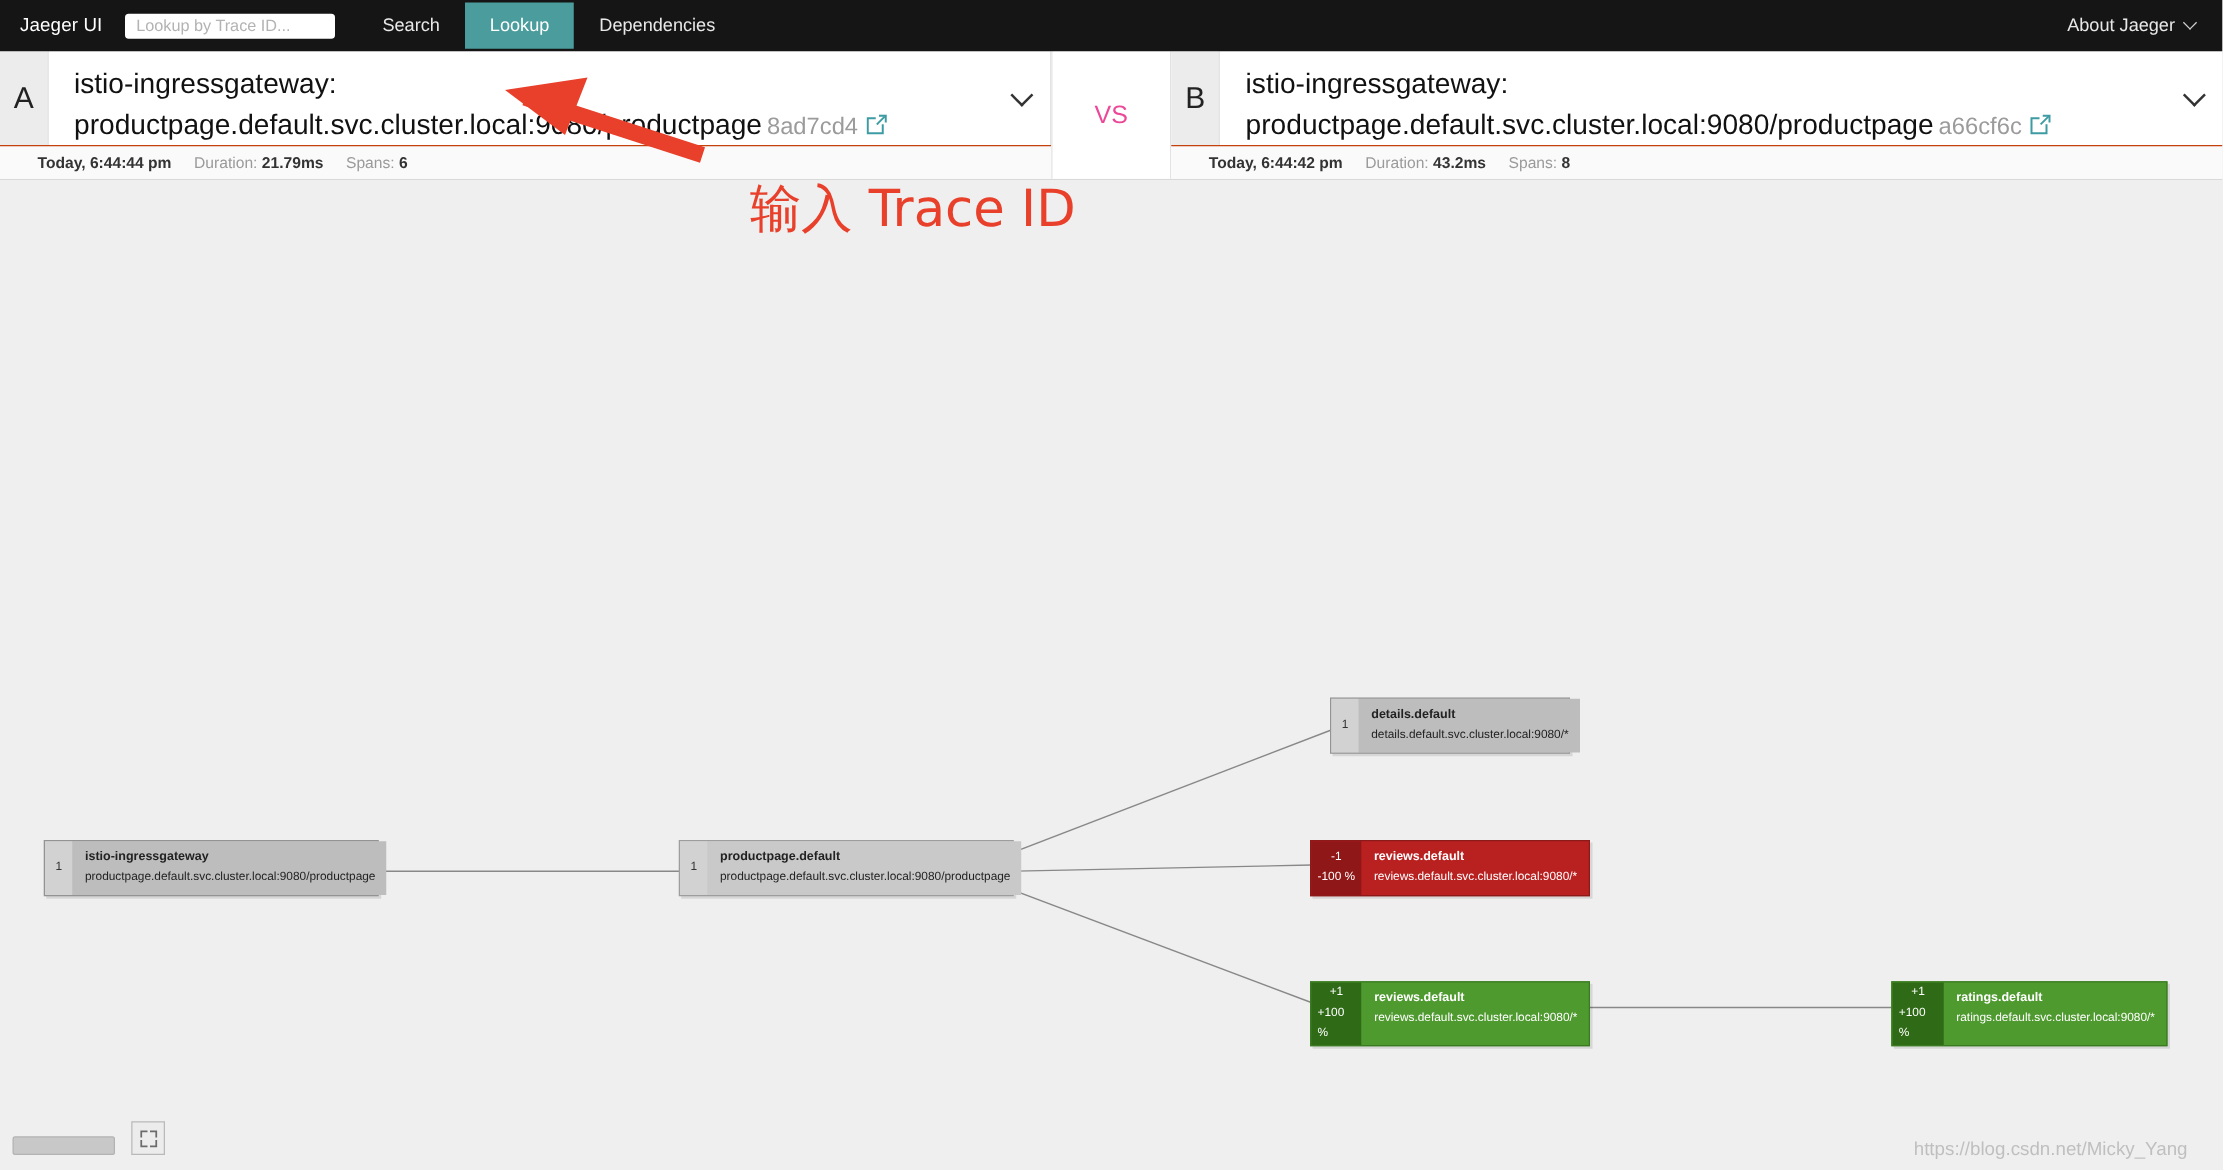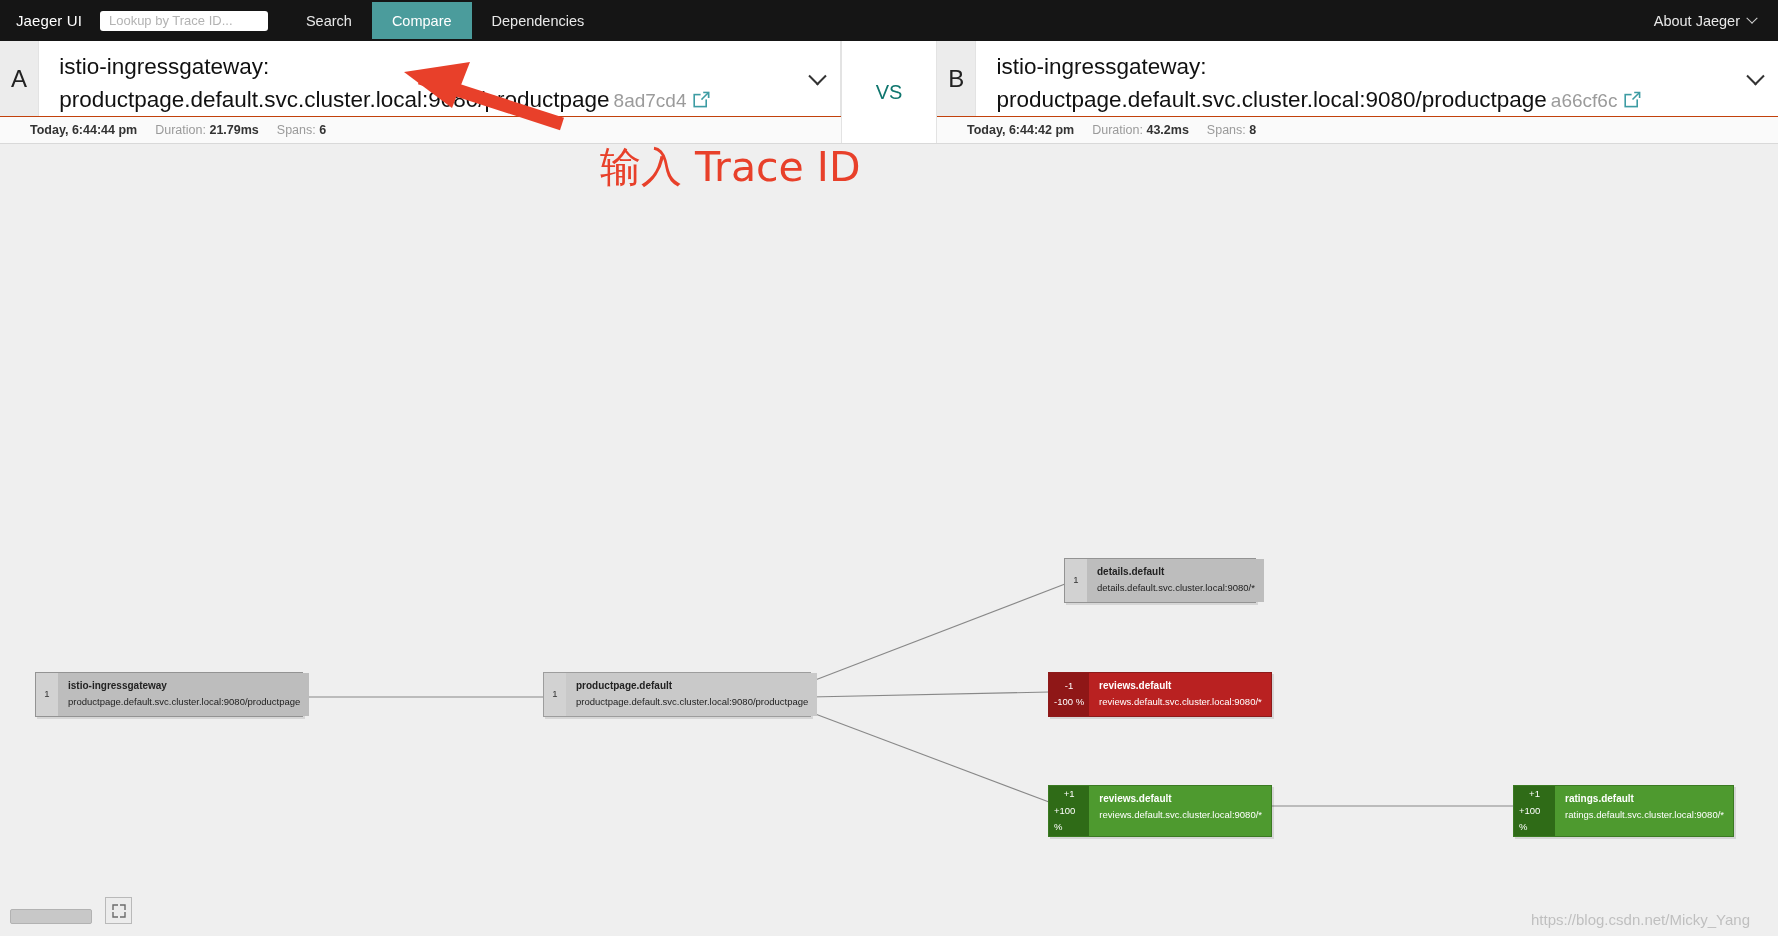--- a/index.html
+++ b/index.html
@@ -159,21 +159,21 @@
   .cmp-meta b { color: #333; font-weight: 700; }
   .cmp-meta .stamp { color: #333; font-weight: 700; }
   .vs-box {
     width: 96px;
     min-width: 96px;
     background: #fff;
     display: flex;
     align-items: center;
     justify-content: center;
     font-size: 20px;
-    color: #0f766e;
+    color: #ec4899;
     border-right: 1px solid #e3e3e3;
     border-left: 1px solid #e3e3e3;
   }
 
   
   .canvas {
     position: relative;
     height: 792px;
     background: #efefef;
     overflow: hidden;
@@ -285,21 +285,21 @@
   }
 </style>
 </head>
 <body>
 
 <div class="navbar">
   <div class="nav-brand">Jaeger UI</div>
   <input class="nav-search" placeholder="Lookup by Trace ID..." style="">
   <div class="nav-links">
     <a class="nav-link">Search</a>
-    <a class="nav-link active">Compare</a>
+    <a class="nav-link active">Lookup</a>
     <a class="nav-link">Dependencies</a>
   </div>
   <div class="nav-right">
     <span>About Jaeger</span>
     <span class="caret"></span>
   </div>
 </div>
 
 <div class="cmp-bar">
 

